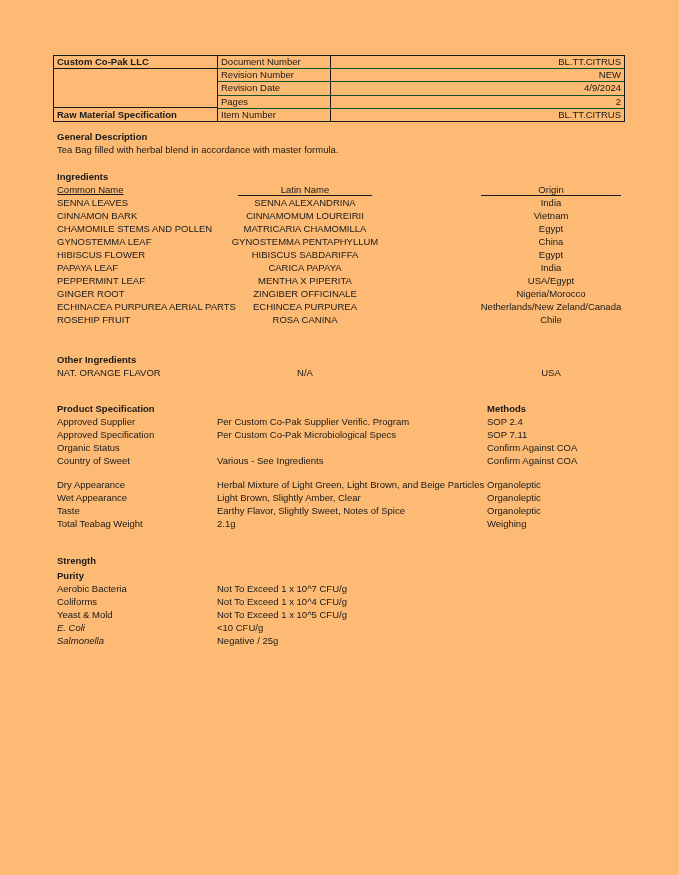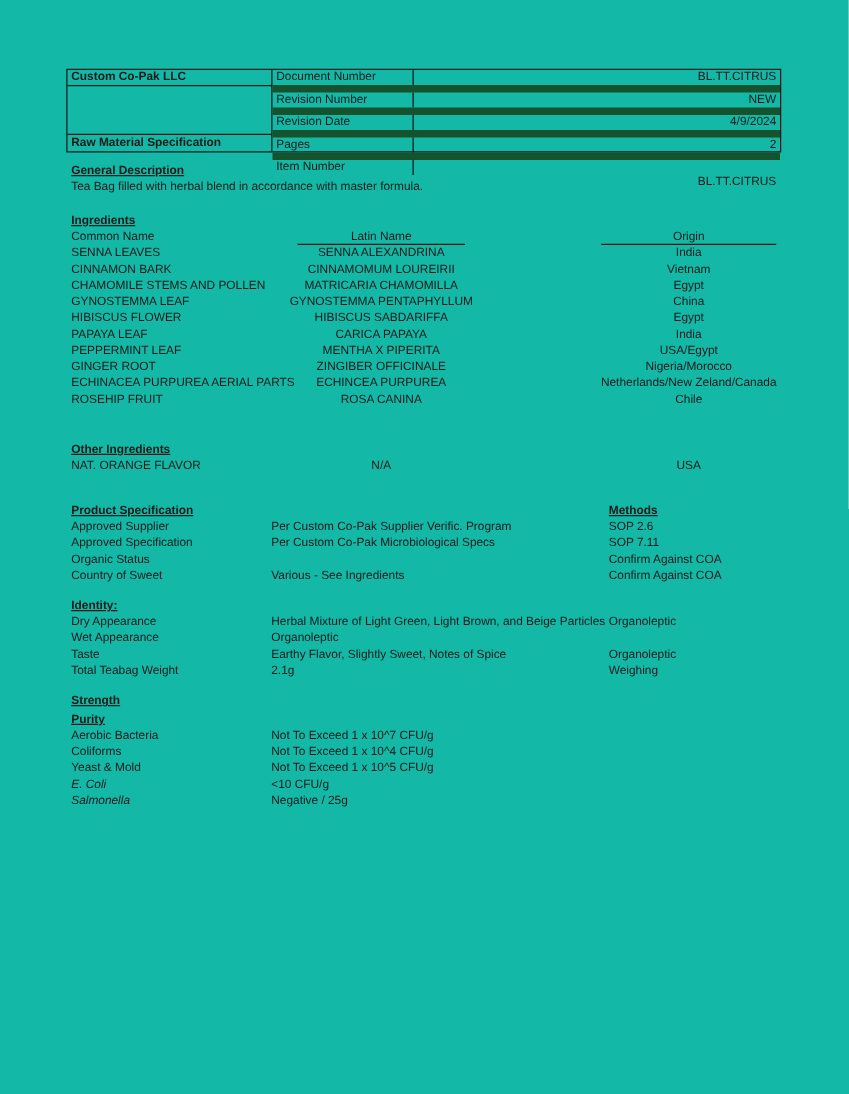--- a/index.html
+++ b/index.html
@@ -1,51 +1,51 @@
 <!DOCTYPE html>
 <html><head>
 <meta charset="utf-8">
 <style>
   * { margin:0; padding:0; box-sizing:border-box; }
   html,body { background:#e9e9e9; }
   body { font-family:"Liberation Sans", sans-serif; color:#1a1a1a; }
   #page {
-    position:relative; width:679px; height:875px; background:#14b8a6;
+    position:relative; width:679px; height:875px; background:#fdba74;
     margin:0 auto; overflow:hidden;
     font-size:9.5px; line-height:13px;
   }
 
   
   #header-table {
     position:absolute; left:53px; top:55px; width:572px; height:67px;
     display:flex; border:1.5px solid #1a1a1a;
   }
   .ht-colA { width:164px; border-right:1.5px solid #1a1a1a; display:flex; flex-direction:column; }
   .ht-colB { width:150px; border-right:1.5px solid #1a1a1a; display:flex; flex-direction:column; }
   .ht-colC { flex:1; display:flex; flex-direction:column; }
   .ht-cell { padding:0 3px; white-space:nowrap; }
   .ht-top { height:13px; border-bottom:1.5px solid #1a1a1a; font-weight:bold; line-height:12px; }
   .ht-bottom { height:14px; border-top:1.5px solid #1a1a1a; font-weight:bold; line-height:13px; }
   .ht-spacer { flex:1; }
   .ht-bulk-center { flex:1; display:flex; align-items:center; justify-content:center; text-align:center; }
-  .ht-row { flex:1; display:flex; border-bottom:6px solid #14532d; }
-  .ht-row:last-child { border-bottom:none;flex-direction:column; }
+  .ht-row { flex:1; display:flex; border-bottom:1px solid #14532d; }
+  .ht-row:last-child { border-bottom:none; }
   .ht-row-label { width:113px; border-right:1.5px solid #1a1a1a; padding:0 3px; line-height:12px; }
   .ht-row-value { flex:1; text-align:right; padding:0 3px; line-height:12px; }
 
   
   .sec { position:absolute; left:57px; right:54px; }
-  .sec-heading { font-weight:bold; text-decoration:underline; white-space:nowrap; }
+  .sec-heading { font-weight:bold; white-space:nowrap; }
 
   
   .ing-grid-row { display:grid; grid-template-columns:153px 190px 60px 182px; height:13px; }
   .ing-common { text-align:left; white-space:nowrap; }
   .ing-latin { text-align:center; white-space:nowrap; }
   .ing-origin { text-align:center; white-space:nowrap; }
-  .col-head-underline { }
+  .col-head-underline { text-decoration:underline; }
   .rule-span { border-bottom:1px solid #1a1a1a; margin:0 auto; text-align:center; height:13px; }
   .rule-latin { width:134px; }
   .rule-origin { width:140px; }
 
   
   .spec-row { display:grid; grid-template-columns:160px 270px 136px; height:13px; }
   .spec-label, .spec-value, .spec-method { white-space:nowrap; text-align:left; }
 
   
   .pur-row { display:grid; grid-template-columns:160px 1fr; height:13px; }
@@ -203,21 +203,21 @@
   <div class="sec" style="top:402px;">
     <div class="spec-row">
       <div class="sec-heading" style="grid-column:1 / span 2;">Product Specification</div>
       <div class="sec-heading">Methods</div>
     </div>
     <div>
 
         <div class="spec-row">
           <div class="spec-label">Approved Supplier</div>
           <div class="spec-value">Per Custom Co-Pak Supplier Verific. Program</div>
-          <div class="spec-method">SOP 2.6</div>
+          <div class="spec-method">SOP 2.4</div>
         </div>
 
         <div class="spec-row">
           <div class="spec-label">Approved Specification</div>
           <div class="spec-value">Per Custom Co-Pak Microbiological Specs</div>
           <div class="spec-method">SOP 7.11</div>
         </div>
 
         <div class="spec-row">
           <div class="spec-label">Organic Status</div>
@@ -227,31 +227,31 @@
 
         <div class="spec-row">
           <div class="spec-label">Country of Sweet</div>
           <div class="spec-value">Various - See Ingredients</div>
           <div class="spec-method">Confirm Against COA</div>
         </div>
       </div>
   </div>
 
   <div class="sec" style="top:478px;">
-    <div class="sec-heading">Identity:</div>
     <div>
 
         <div class="spec-row">
           <div class="spec-label">Dry Appearance</div>
           <div class="spec-value">Herbal Mixture of Light Green, Light Brown, and Beige Particles</div>
           <div class="spec-method">Organoleptic</div>
         </div>
 
         <div class="spec-row">
           <div class="spec-label">Wet Appearance</div>
+          <div class="spec-value">Light Brown, Slightly Amber, Clear</div>
           <div class="spec-method">Organoleptic</div>
         </div>
 
         <div class="spec-row">
           <div class="spec-label">Taste</div>
           <div class="spec-value">Earthy Flavor, Slightly Sweet, Notes of Spice</div>
           <div class="spec-method">Organoleptic</div>
         </div>
 
         <div class="spec-row">

